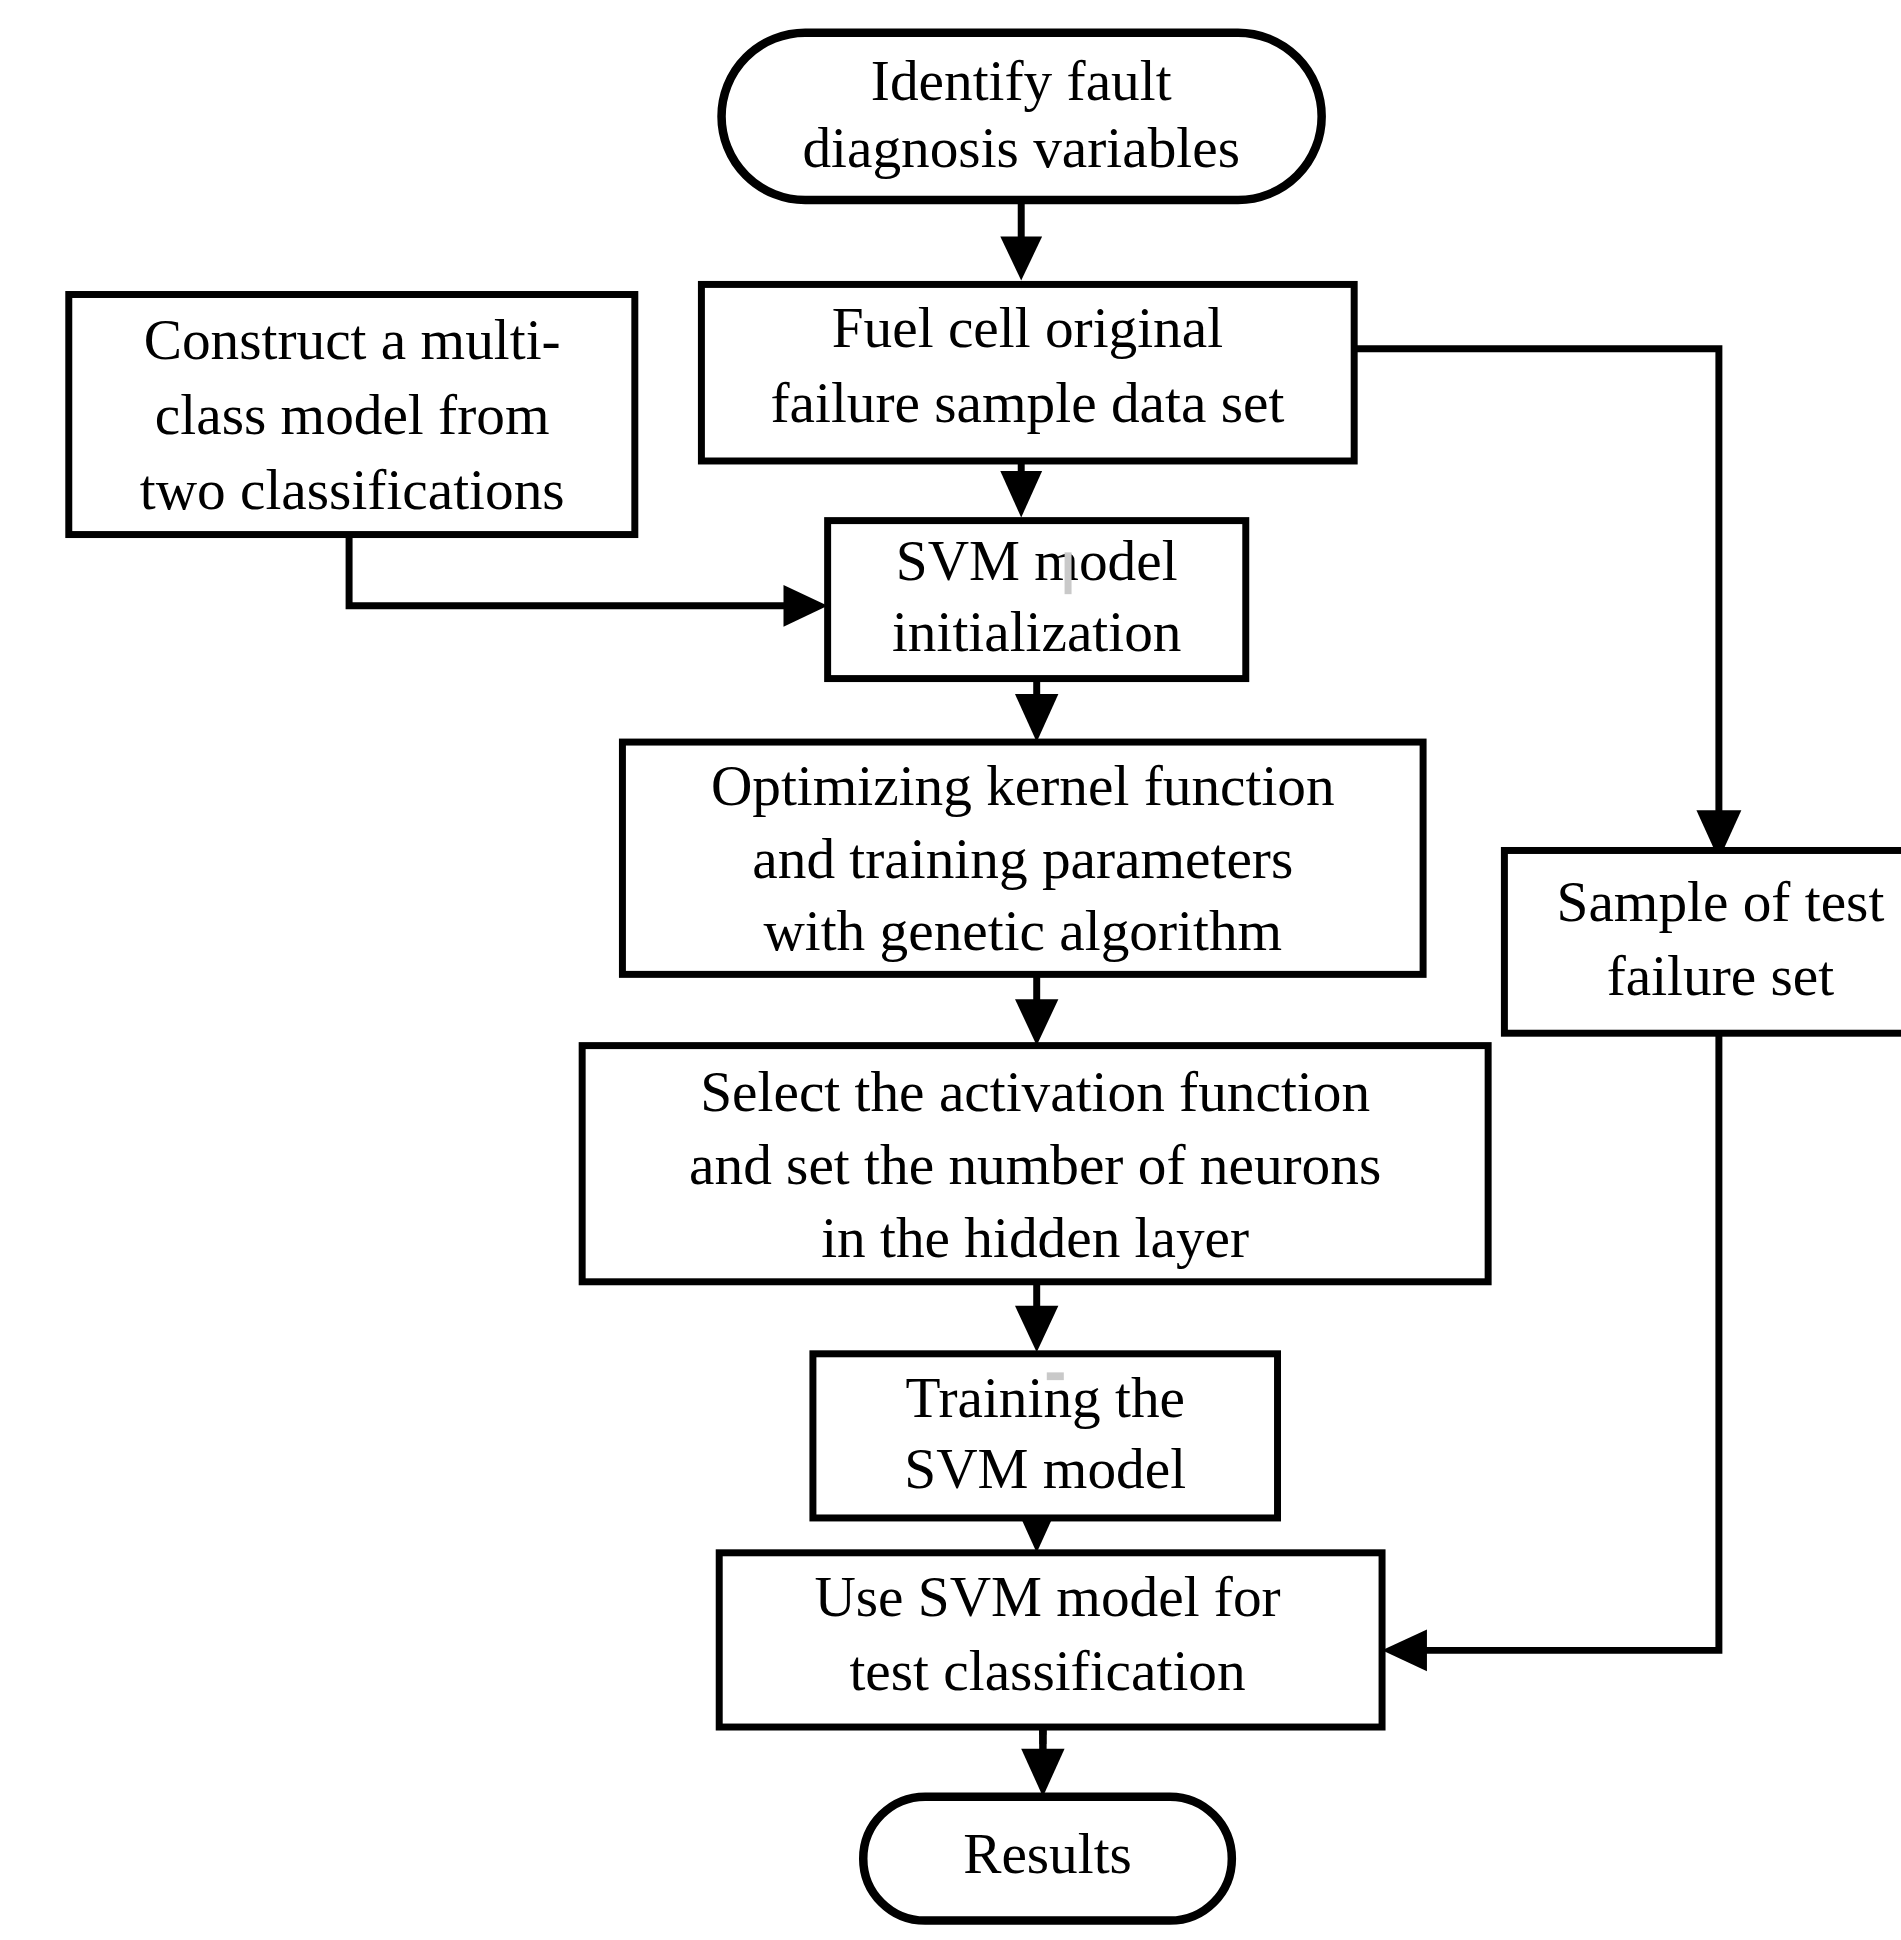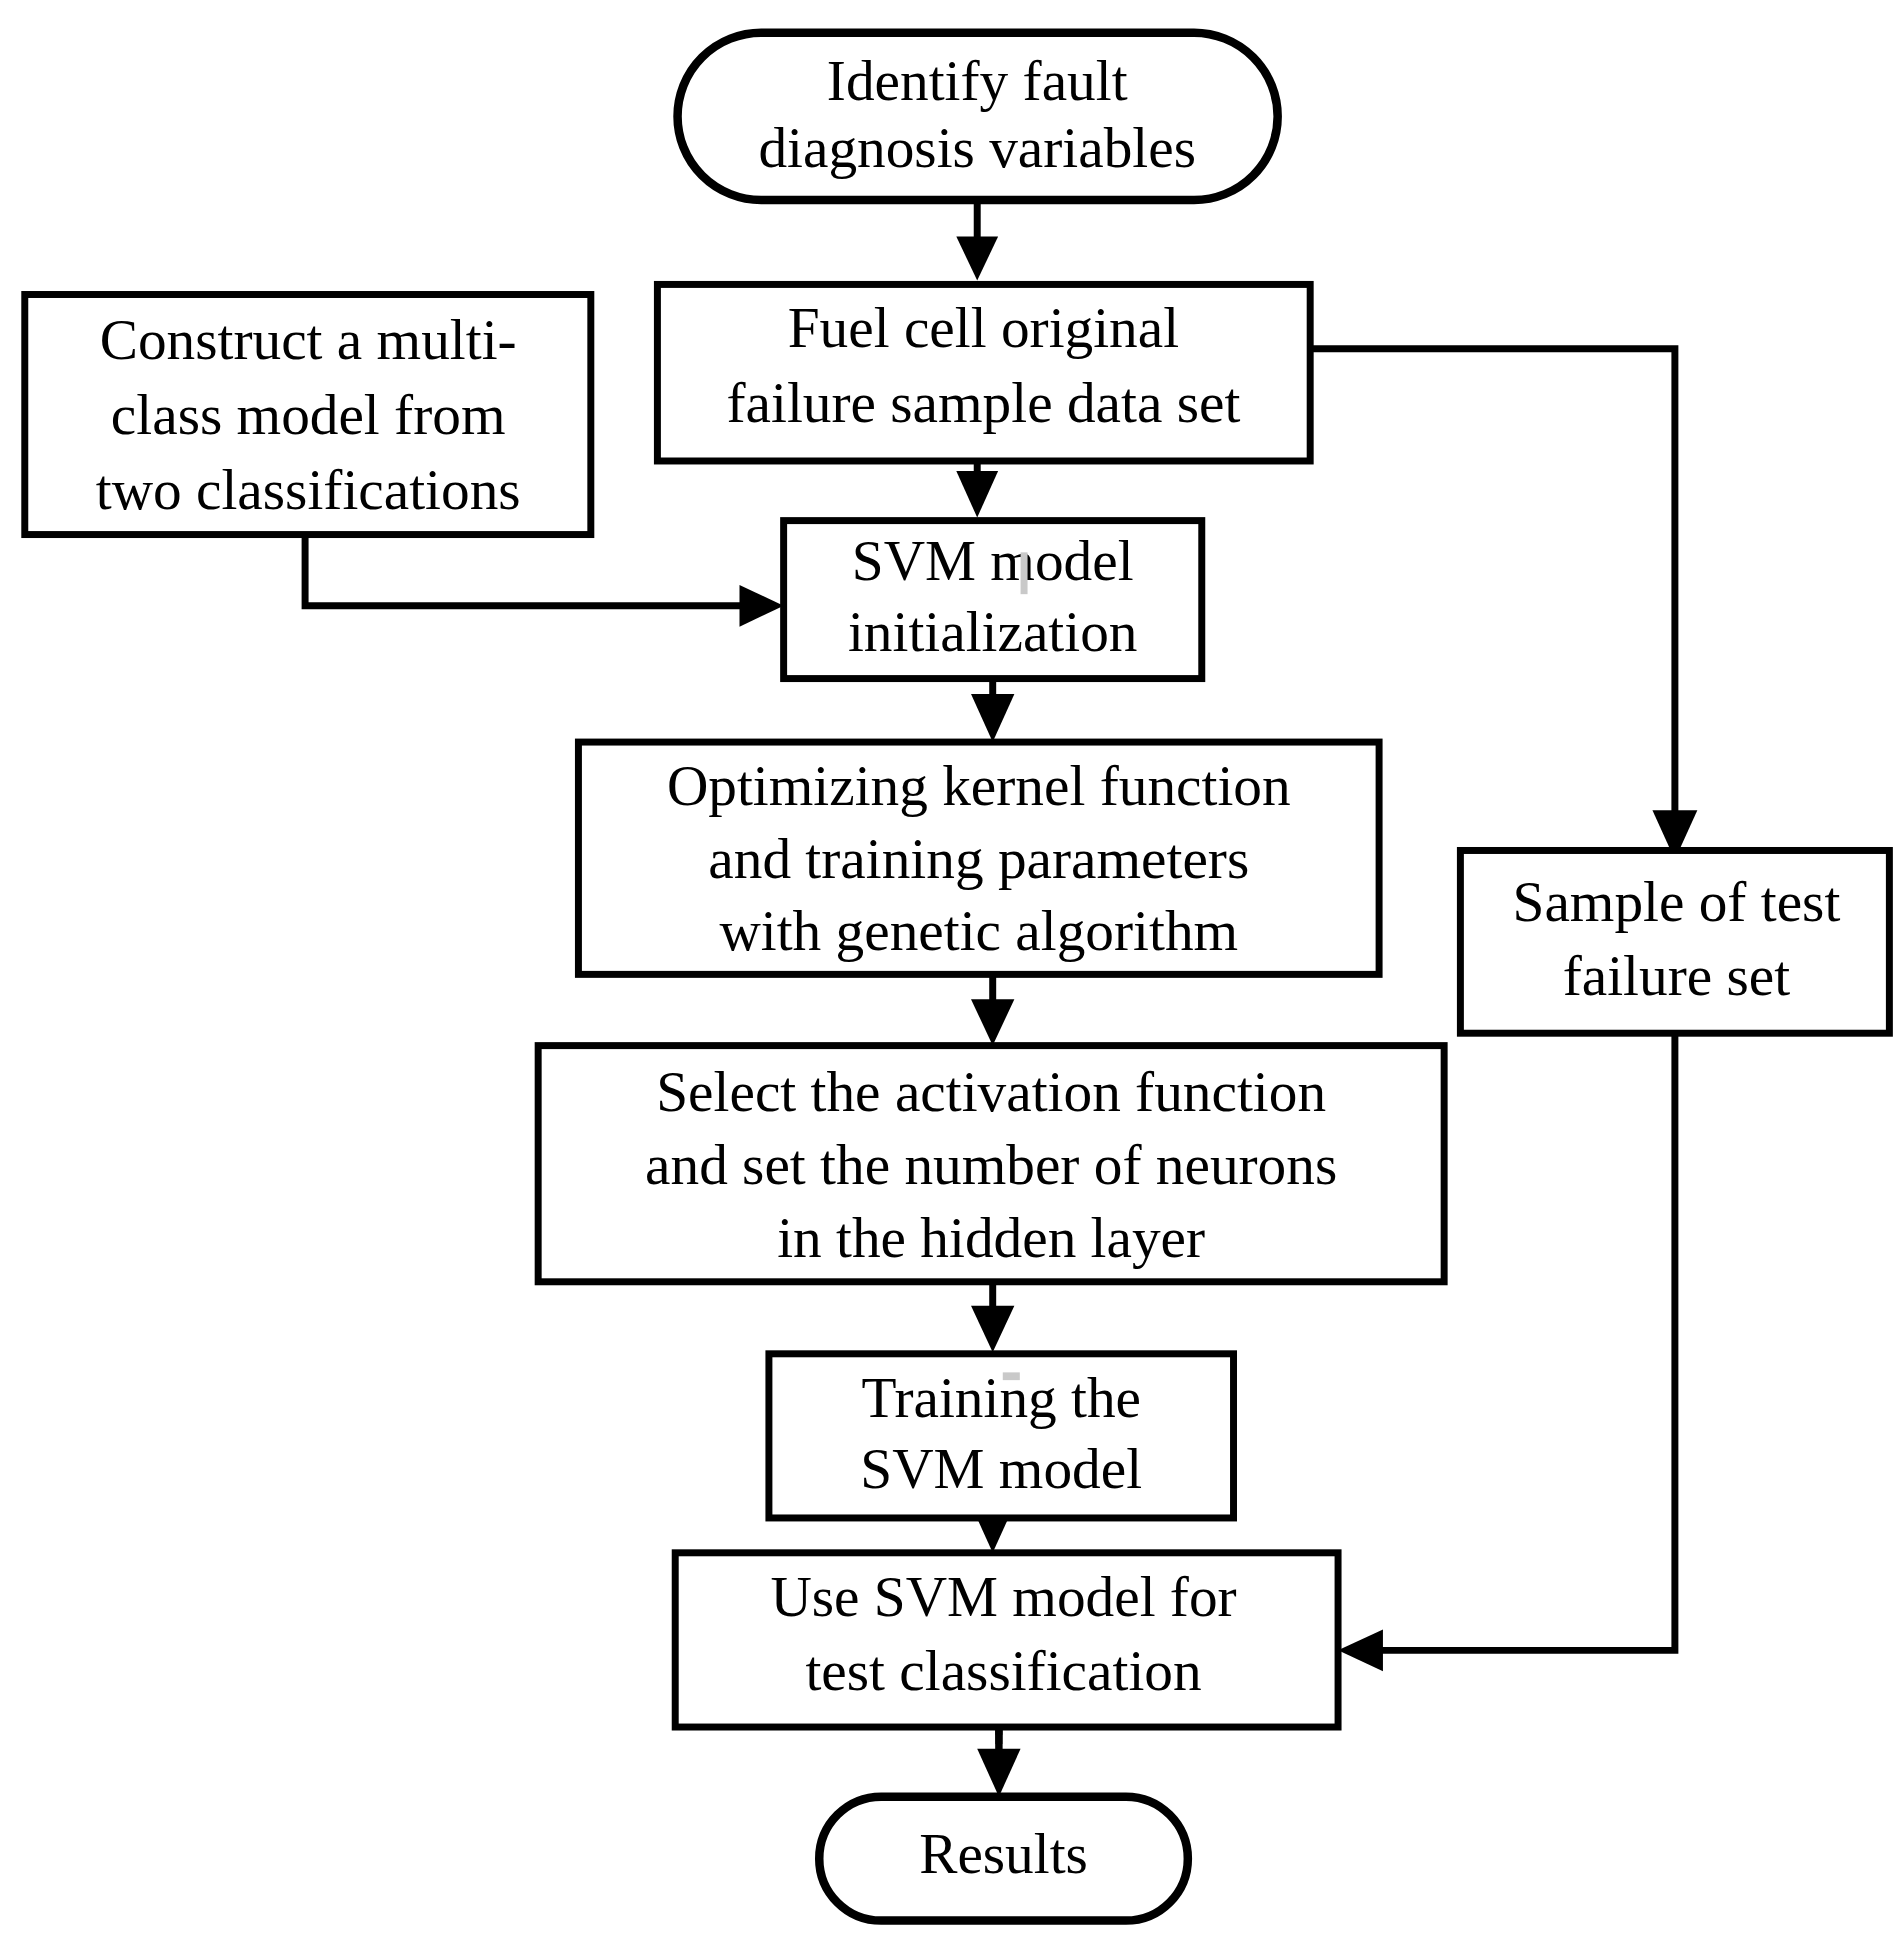--- a/index.html
+++ b/index.html
@@ -11,20 +11,21 @@
     width: 1901px;
     height: 1941px;
     overflow: hidden;
     font-family: "Liberation Serif", "DejaVu Serif", serif;
   }
   #flow-root {
     position: relative;
     width: 1681px;
     height: 1941px;
     background: #ffffff;
+    margin-left: 44px;
   }
   svg#flow-svg {
     position: absolute;
     left: 0;
     top: 0;
     width: 1901px;
     height: 1941px;
     display: block;
   }
   .node-text {

